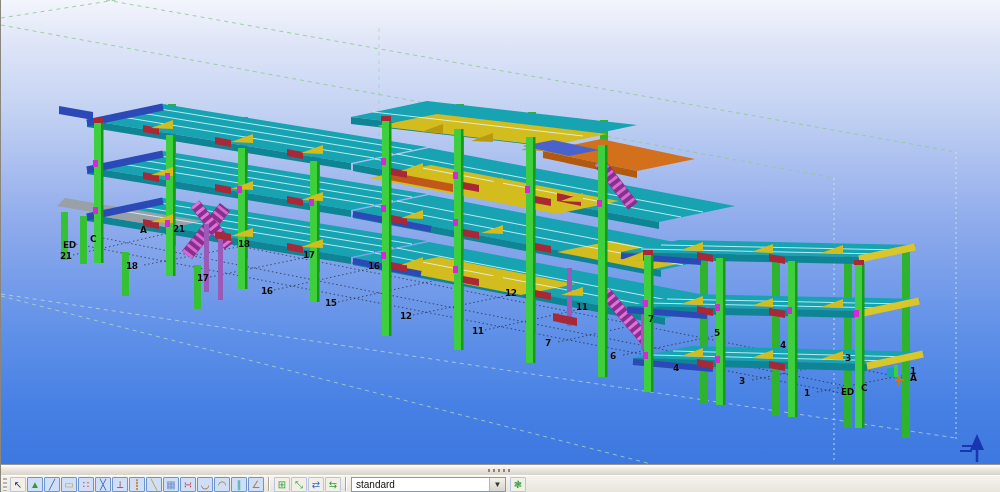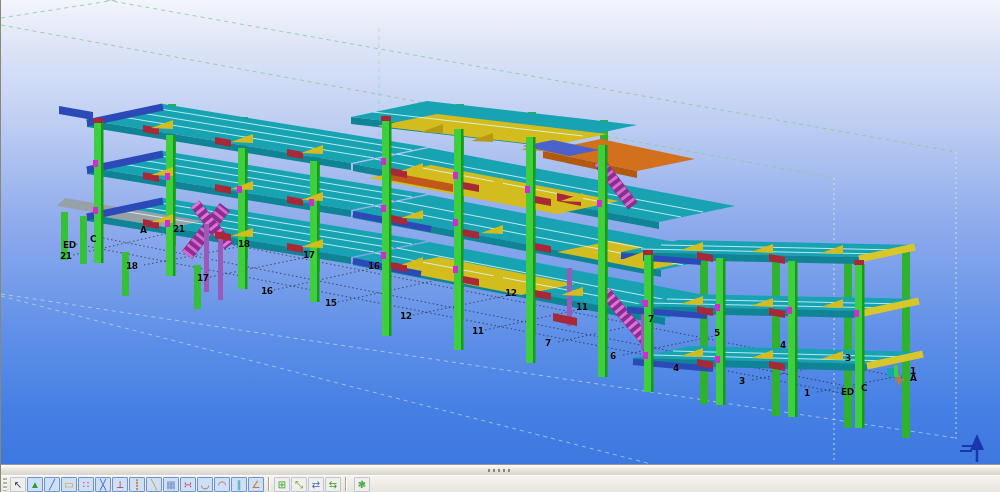--- a/index.html
+++ b/index.html
@@ -410,15 +410,19 @@
         <span class="icon active" style="color: rgb(163, 101, 42);">◠</span>
         <span class="icon active" style="color: rgb(47, 158, 158);">∥</span>
         <span class="icon active" style="color: rgb(191, 122, 31);">∠</span>
         <span class="sep"></span>
         <span class="icon" style="color: rgb(47, 158, 47);">⊞</span>
         <span class="icon" style="color: rgb(47, 158, 47);">⤡</span>
         <span class="icon" style="color: rgb(58, 102, 194);">⇄</span>
         <span class="icon" style="color: rgb(47, 158, 47);">⇆</span>
       </div>
     <div class="sep"></div>
+    <div class="combo">
+      <span class="val">standard</span>
+      <span class="arr">▼</span>
+    </div>
     <span class="icon" id="trailing-icon" style="margin-left: 3px; color: rgb(47, 158, 47);">❃</span>
   </div>
 </div>
 
 </body></html>

